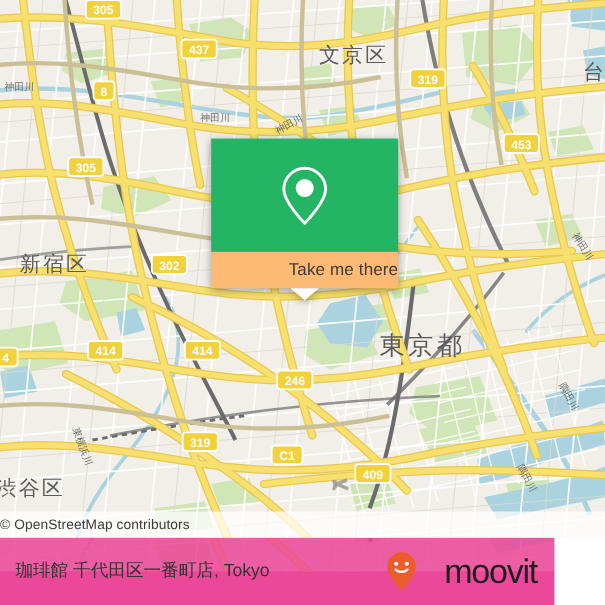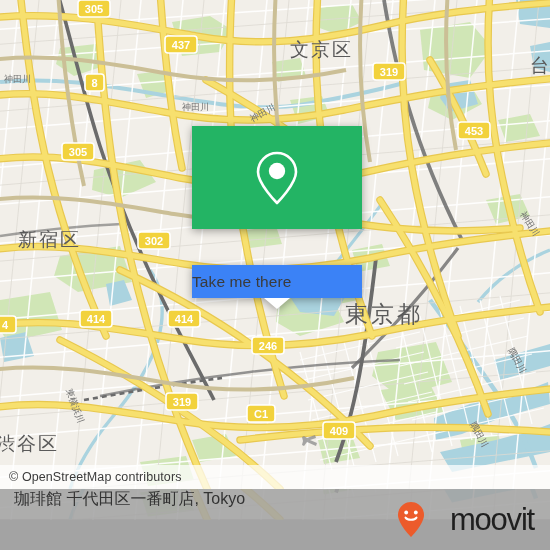--- a/index.html
+++ b/index.html
@@ -17,54 +17,53 @@
   }
   .map svg{display:block;}
 
   
   .attrib{
     position:absolute;left:0;bottom:0;width:550px;height:24px;
     background:rgba(255,255,255,.72);
     display:flex;align-items:center;
   }
   .attrib span{
-    font-size:12.5px;color:#3b3b3b;padding-left:9px;letter-spacing:.1px;
+    font-size:12.5px;color:#3b3b3b;letter-spacing:.1px;
   }
 
   
   .popup{
     position:absolute;left:192px;top:126px;width:170px;
     filter:drop-shadow(0 2px 4px rgba(0,0,0,.35));
   }
   .popup-top{
     width:170px;height:103px;background:#23b464;
     display:flex;align-items:center;justify-content:center;
   }
   .popup-foot{
-    width:170px;height:33px;background:#3b82f6;
-    display:flex;align-items:center;justify-content:flex-start;
+    width:170px;height:33px;background:#fdba74;
+    display:flex;align-items:center;justify-content:flex-end;
     position:relative;
-    margin-top:36px;
   }
   .popup-foot span{
     font-size:15.5px;color:#3b3b3b;letter-spacing:.1px;
   }
   .popup-tail{
     position:absolute;left:50%;top:33px;transform:translateX(-50%);
     width:0;height:0;
     border-left:13px solid transparent;
     border-right:13px solid transparent;
     border-top:11px solid #fff;
   }
 
   
   .footer{
-    position:absolute;left:0;top:489px;width:550px;height:61px;
-    background:#a3a3a3;overflow:hidden;
-    display:flex;justify-content:space-between;
+    position:absolute;left:0;top:489px;width:504px;height:61px;
+    background:#ec4899;overflow:hidden;
+    display:flex;align-items:center;justify-content:space-between;
   }
   .footer-wm{position:absolute;left:0;top:-489px;width:550px;height:550px;opacity:.13;pointer-events:none;}
   .footer-title{
     position:relative;z-index:2;
     padding-left:14px;font-size:16px;color:#333;white-space:nowrap;
   }
   .brand{position:relative;z-index:2;padding-right:16px;display:flex;align-items:center;gap:4px;}
   .brand-word{font-size:31px;color:#1f1f1f;letter-spacing:-1.2px;line-height:1;font-weight:400;margin-left:20px;}
 </style>
 </head>

